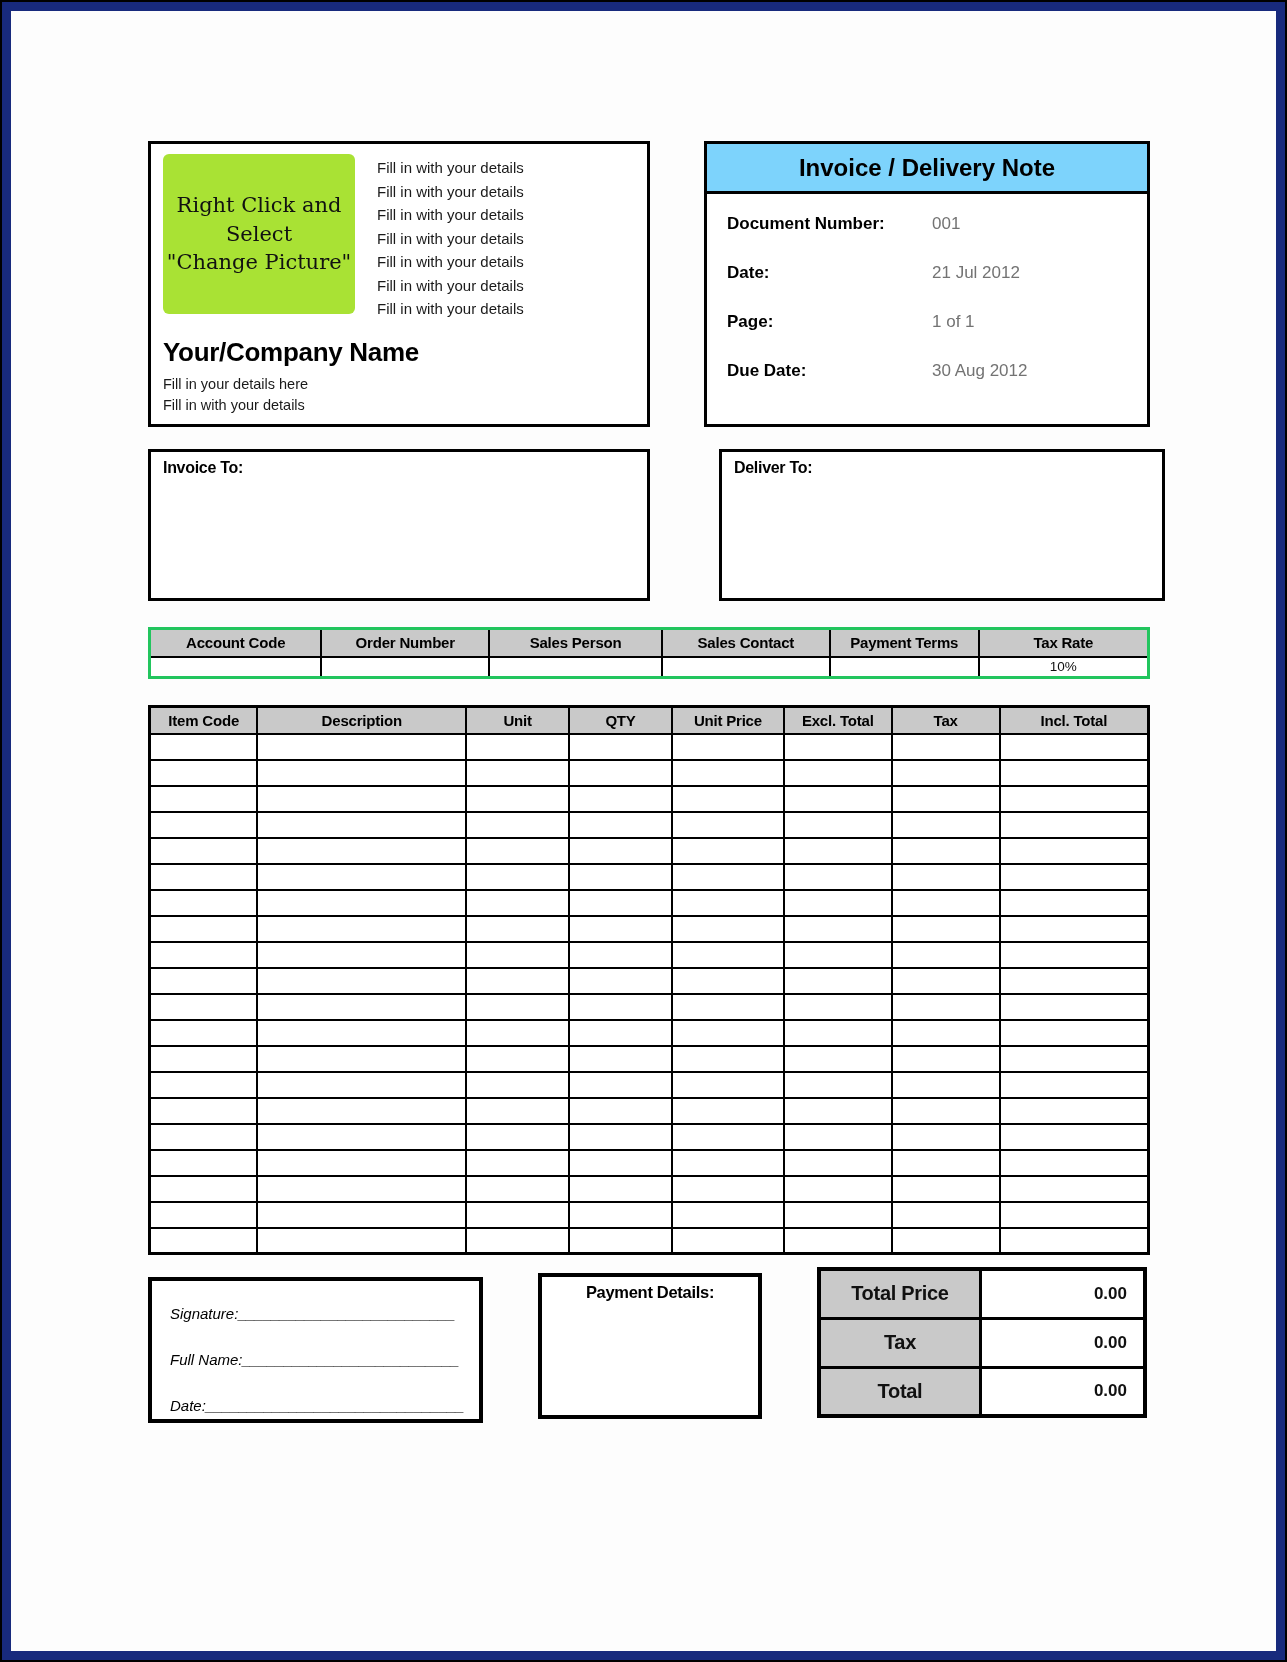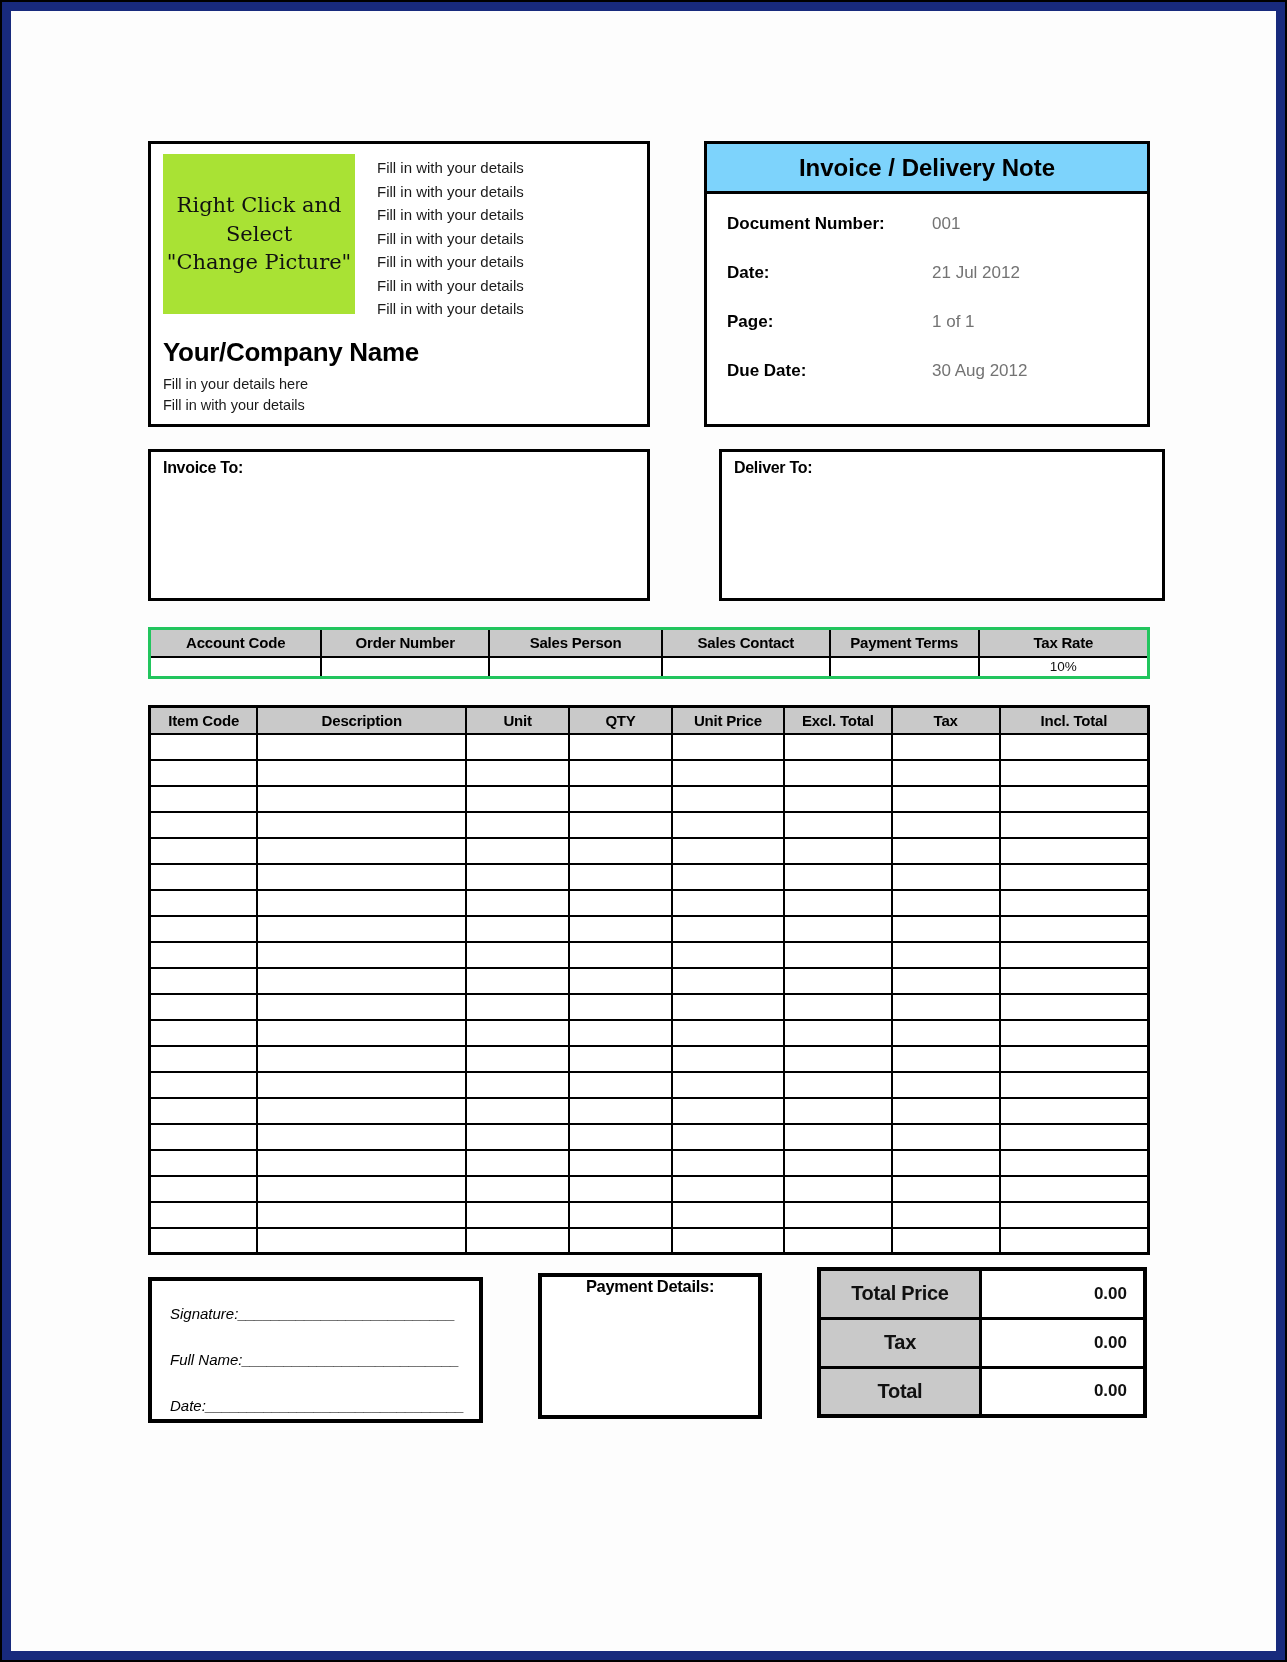--- a/index.html
+++ b/index.html
@@ -20,21 +20,21 @@
   .box { border:3px solid #000; background:#fff; }
 
   
   .company-box { left:137px; top:130px; width:502px; height:286px; padding:10px 12px; }
   .company-top { display:flex; }
   .image-placeholder {
     width:192px; height:160px; background:#a9e234;
     display:flex; flex-direction:column; justify-content:center;
     text-align:center;
     font-family:"DejaVu Serif", serif;
-    font-size:21px; line-height:1.35; color:#111;
+    font-size:21px; line-height:1.35; color:#111;border-radius:6px;
   }
   .fill-lines { margin-left:22px; padding-top:2px; font-size:15px; color:#1a1a1a; }
   .fill-lines div { line-height:23.5px; }
   .company-name { margin-top:16px; font-size:26px; font-weight:bold; color:#000; letter-spacing:-0.3px; }
   .company-sub { margin-top:6px; font-size:14.5px; color:#1a1a1a; }
   .company-sub div { line-height:21px; }
 
   
   .doc-box { left:693px; top:130px; width:446px; height:286px; padding:0; }
   .doc-title {
@@ -65,21 +65,21 @@
   .items-wrap { left:137px; top:694px; width:1002px; }
   .items-wrap table { border:3px solid #000; }
   .items-wrap th { height:27px; }
   .items-wrap td { height:26px; }
 
   
   .signature-box { left:137px; top:1266px; width:335px; height:146px; border-width:4px; padding:24px 0 0 18px; }
   .signature-box div { font-size:15px; color:#000; height:46px;font-style:italic; }
 
   .payment-box { left:527px; top:1262px; width:224px; height:146px; border-width:4px; }
-  .payment-title { text-align:center; font-size:16.5px; font-weight:bold; letter-spacing:-0.3px; color:#000; }
+  .payment-title { text-align:center; padding-top:6px; font-size:16.5px; font-weight:bold; letter-spacing:-0.3px; color:#000; }
 
   .totals-wrap { left:806px; top:1256px; width:330px; }
   .totals-wrap table { border:4px solid #000; }
   .totals-wrap td { border:3px solid #000; height:49px; }
   .totals-wrap td.t-label { background:#c9c9c9; font-size:20px; font-weight:bold; text-align:center; letter-spacing:-0.3px; }
   .totals-wrap td.t-value { font-size:17px; font-weight:bold; text-align:right; padding-right:16px; }
 
   
   .account-wrap col:nth-child(1){width:17.2%} .account-wrap col:nth-child(2){width:16.8%}
   .account-wrap col:nth-child(3){width:17.3%} .account-wrap col:nth-child(4){width:16.8%}

